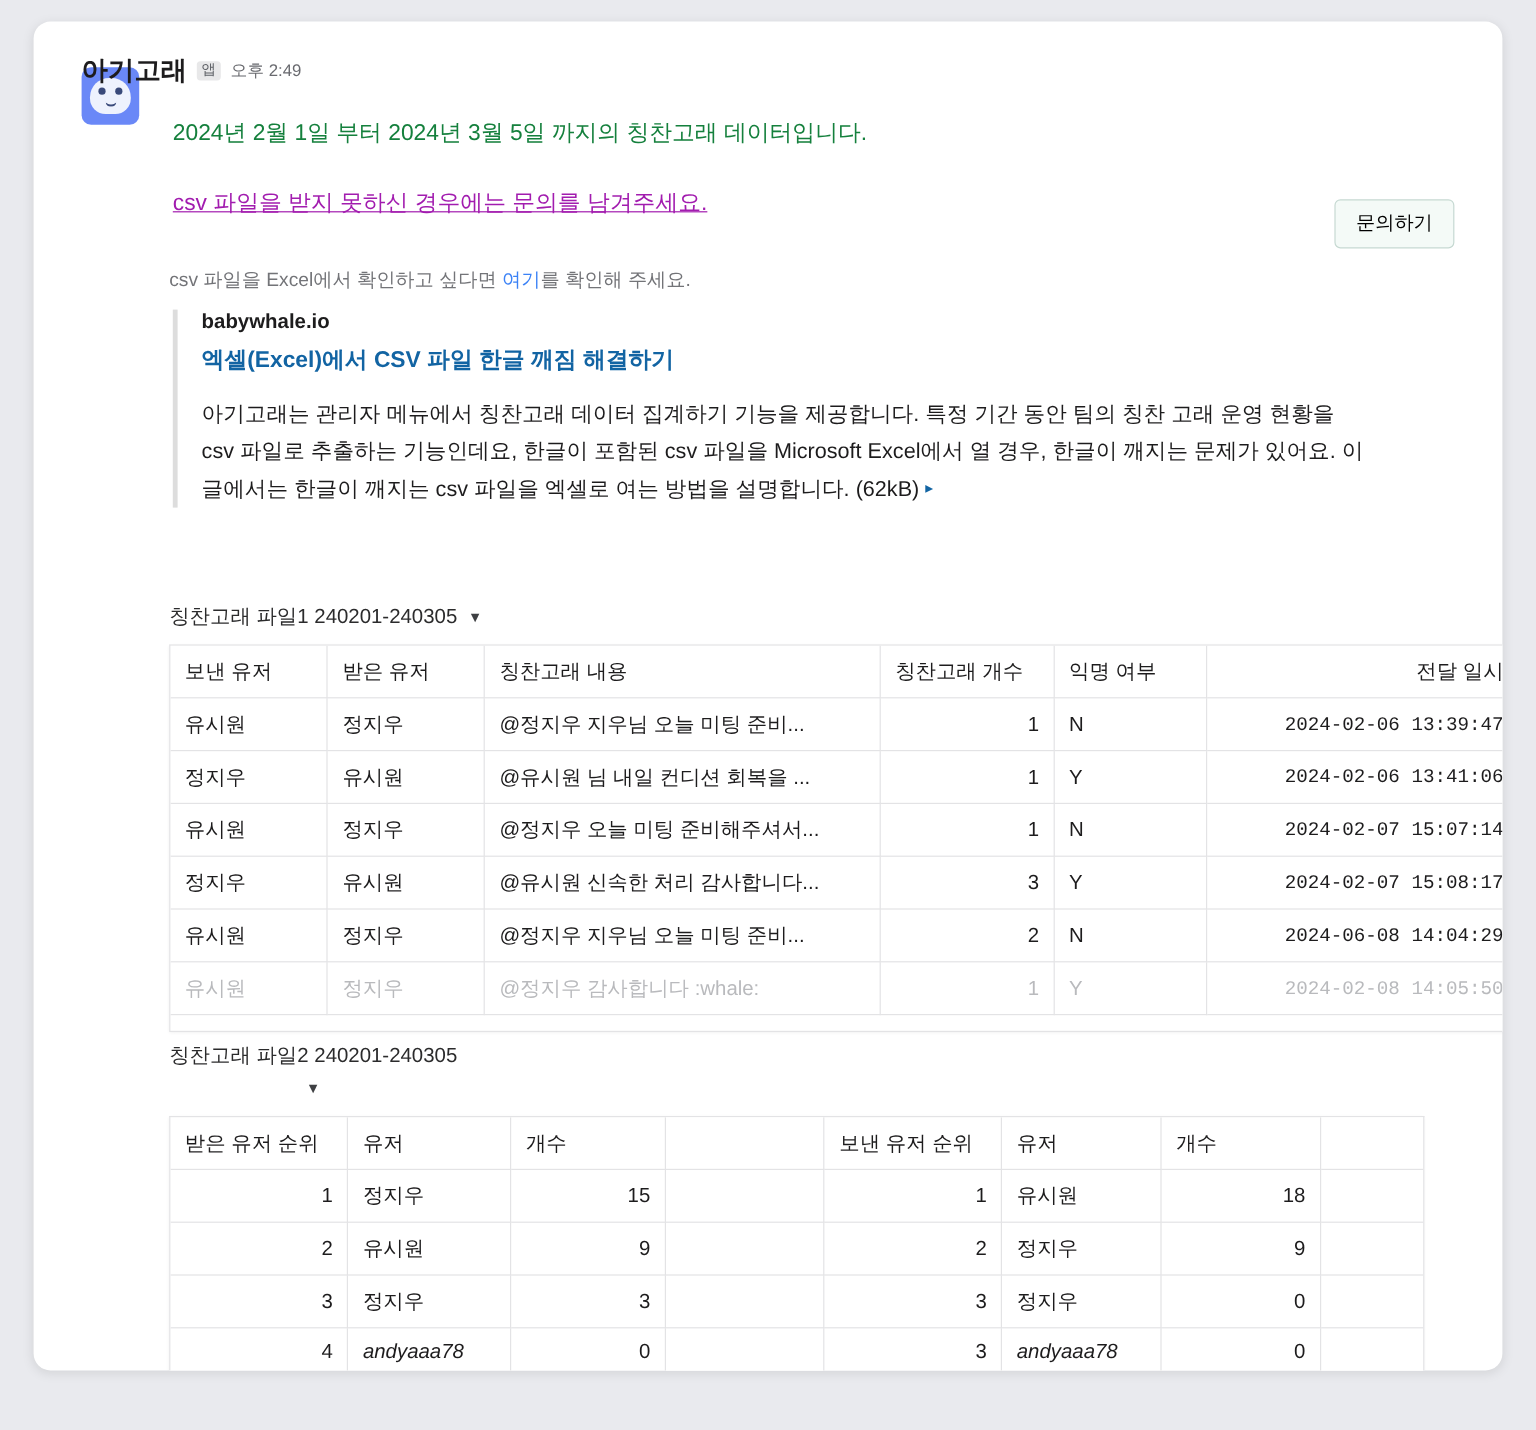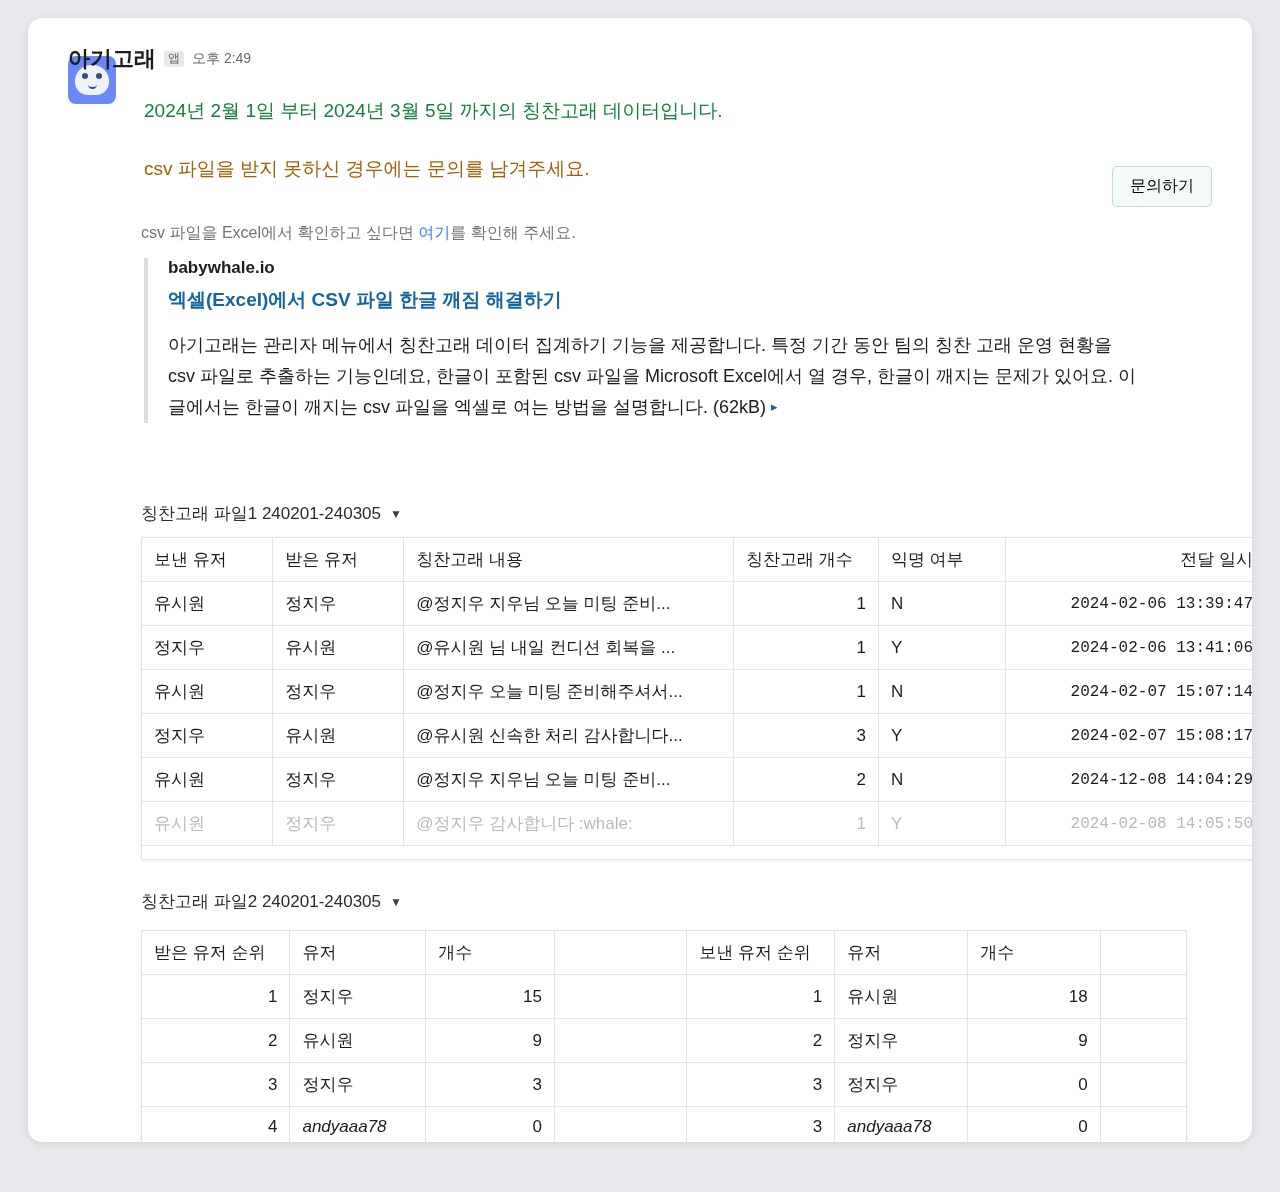--- a/index.html
+++ b/index.html
@@ -97,21 +97,22 @@
     left: 116px;
     top: 80px;
     font-size: 19px;
     color: #15803d;
   }
   .line2 {
     position: absolute;
     left: 116px;
     top: 138px;
     font-size: 19px;
-    color: #a16207;
+    color: #a21caf;
+    text-decoration: underline;
   }
   .inquiry-btn {
     position: absolute;
     right: 40px;
     top: 148px;
     padding: 9px 17px;
     border: 1px solid #c6d9d2;
     background: #f4faf7;
     border-radius: 5px;
     font-size: 16px;
@@ -318,35 +319,35 @@
             <td class="num">3</td>
             <td>Y</td>
             <td class="mono">2024-02-07 15:08:17</td>
           </tr>
           <tr>
             <td>유시원</td>
             <td>정지우</td>
             <td>@정지우 지우님 오늘 미팅 준비...</td>
             <td class="num">2</td>
             <td>N</td>
-            <td class="mono">2024-12-08 14:04:29</td>
+            <td class="mono">2024-06-08 14:04:29</td>
           </tr>
           <tr class="faded">
             <td>유시원</td>
             <td>정지우</td>
             <td>@정지우 감사합니다 :whale:</td>
             <td class="num">1</td>
             <td>Y</td>
             <td class="mono">2024-02-08 14:05:50</td>
           </tr>
         </tbody>
       </table>
     </div>
 
-    <div class="file-label" style="left:113px; top:872px;">
+    <div class="file-label" style="left:113px; top:850px;flex-direction:column;">
       <span>칭찬고래 파일2 240201-240305</span>
       <span class="caret">▼</span>
     </div>
 
     <div class="table-wrap" style="left:113px; top:912px; width:1046px; height:230px; border-bottom:none;">
       <table id="table2">
         <colgroup>
           <col class="d0">
             <col class="d1">
             <col class="d2">

